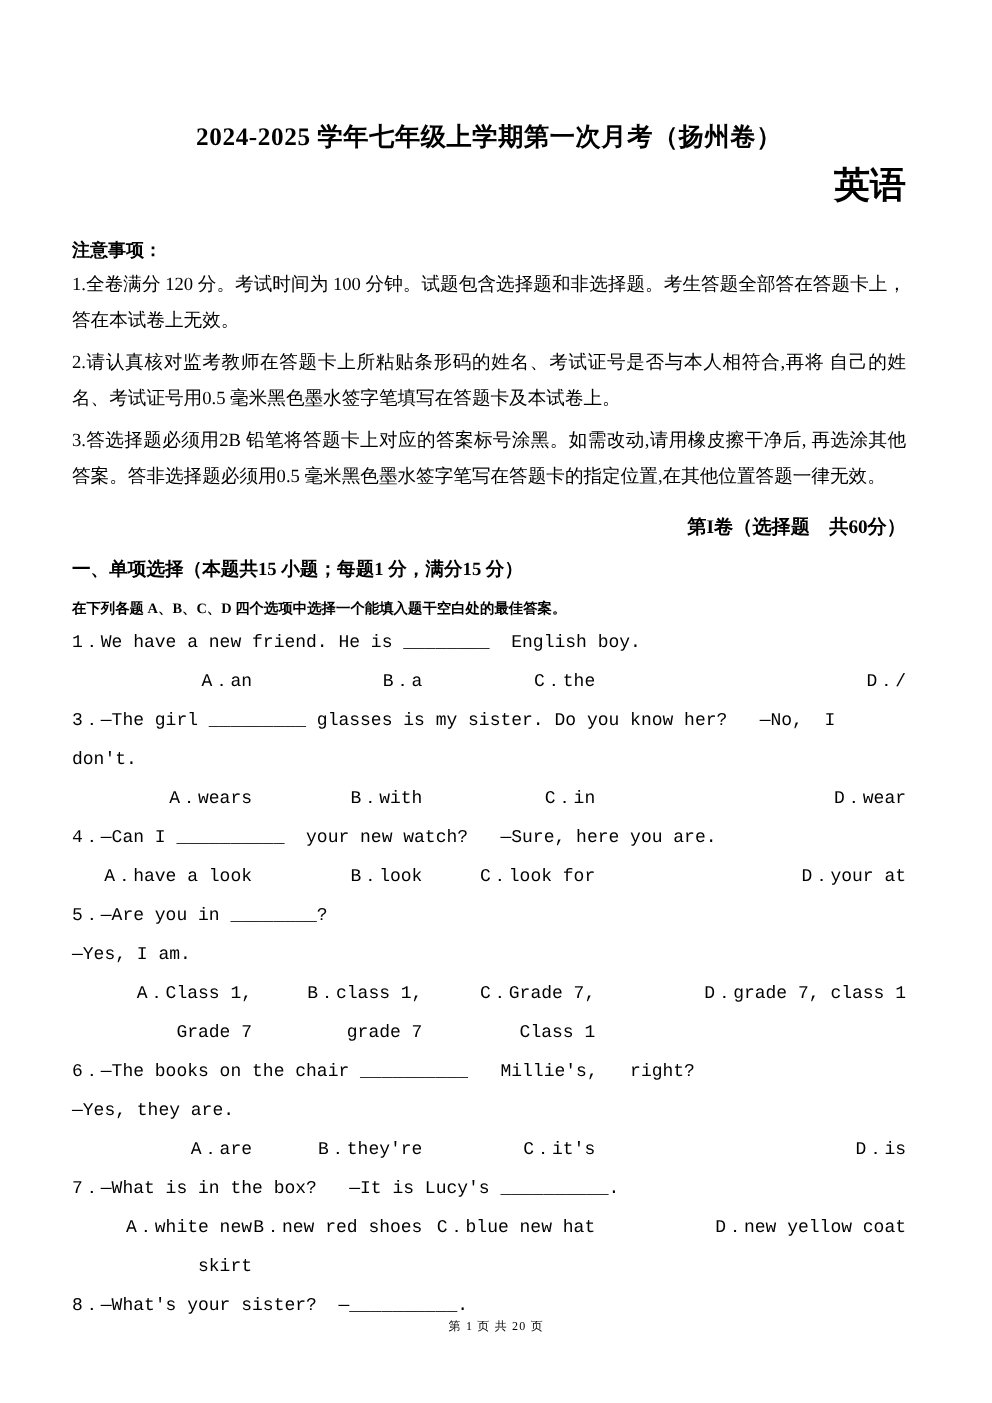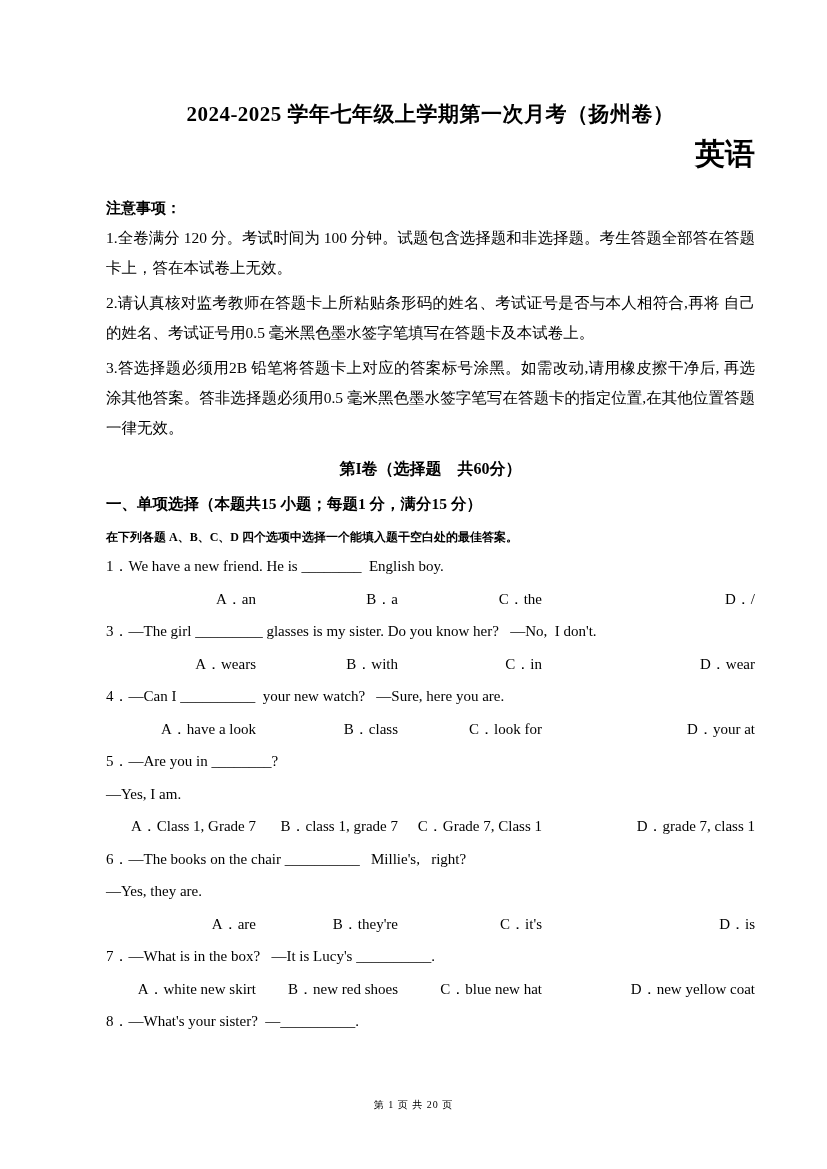--- a/index.html
+++ b/index.html
@@ -6,21 +6,21 @@
   html, body { background: #ffffff; }
   body {
     width: 827px;
     height: 1169px;
     position: relative;
     overflow: hidden;
     color: #000;
     font-family: "Liberation Serif", "DejaVu Serif", serif;
   }
   .page {
-    padding: 100px 72px 0 106px;
+    padding: 100px 72px 0 60px;
   }
   .doc-title {
     text-align: center;
     font-size: 21px;
     font-weight: bold;
     letter-spacing: 0.5px;
   }
   .doc-subject {
     text-align: right;
     font-size: 30px;
@@ -33,38 +33,39 @@
     margin-top: 24px;
   }
   .notice {
     font-size: 15.5px;
     line-height: 30px;
     text-align: justify;
     margin-top: 5px;
     white-space: pre-wrap;
   }
   .section-title {
-    text-align: center;
+    text-align: right;
     font-size: 16px;
     font-weight: bold;
     margin-top: 16px;
   }
   .part-title {
     font-size: 15.5px;
     font-weight: bold;
     margin-top: 14px;
   }
   .part-instruction {
     font-size: 12px;
     font-weight: bold;
     margin-top: 14px;
   }
   .questions {
     margin-top: 4px;
     font-size: 15px;
+    font-family: Liberation Mono, monospace;
   }
   .stem {
     line-height: 32.5px;
     white-space: pre-wrap;
   }
   .options {
     display: grid;
     grid-template-columns: 128px 142px 144px 1fr;
     padding-left: 22px;
     line-height: 32.5px;
@@ -115,21 +116,21 @@
           <div class="option">A．wears</div>
           <div class="option">B．with</div>
           <div class="option">C．in</div>
           <div class="option">D．wear</div>
         </div>
       </div>
       <div class="question">
         <div class="stem">4．—Can I __________  your new watch?   —Sure, here you are.</div>
         <div class="options">
           <div class="option">A．have a look</div>
-          <div class="option">B．class</div>
+          <div class="option">B．look</div>
           <div class="option">C．look for</div>
           <div class="option">D．your at</div>
         </div>
       </div>
       <div class="question">
         <div class="stem">5．—Are you in ________?</div>
         <div class="stem">—Yes, I am.</div>
         <div class="options">
           <div class="option">A．Class 1, Grade 7</div>
           <div class="option">B．class 1, grade 7</div>

